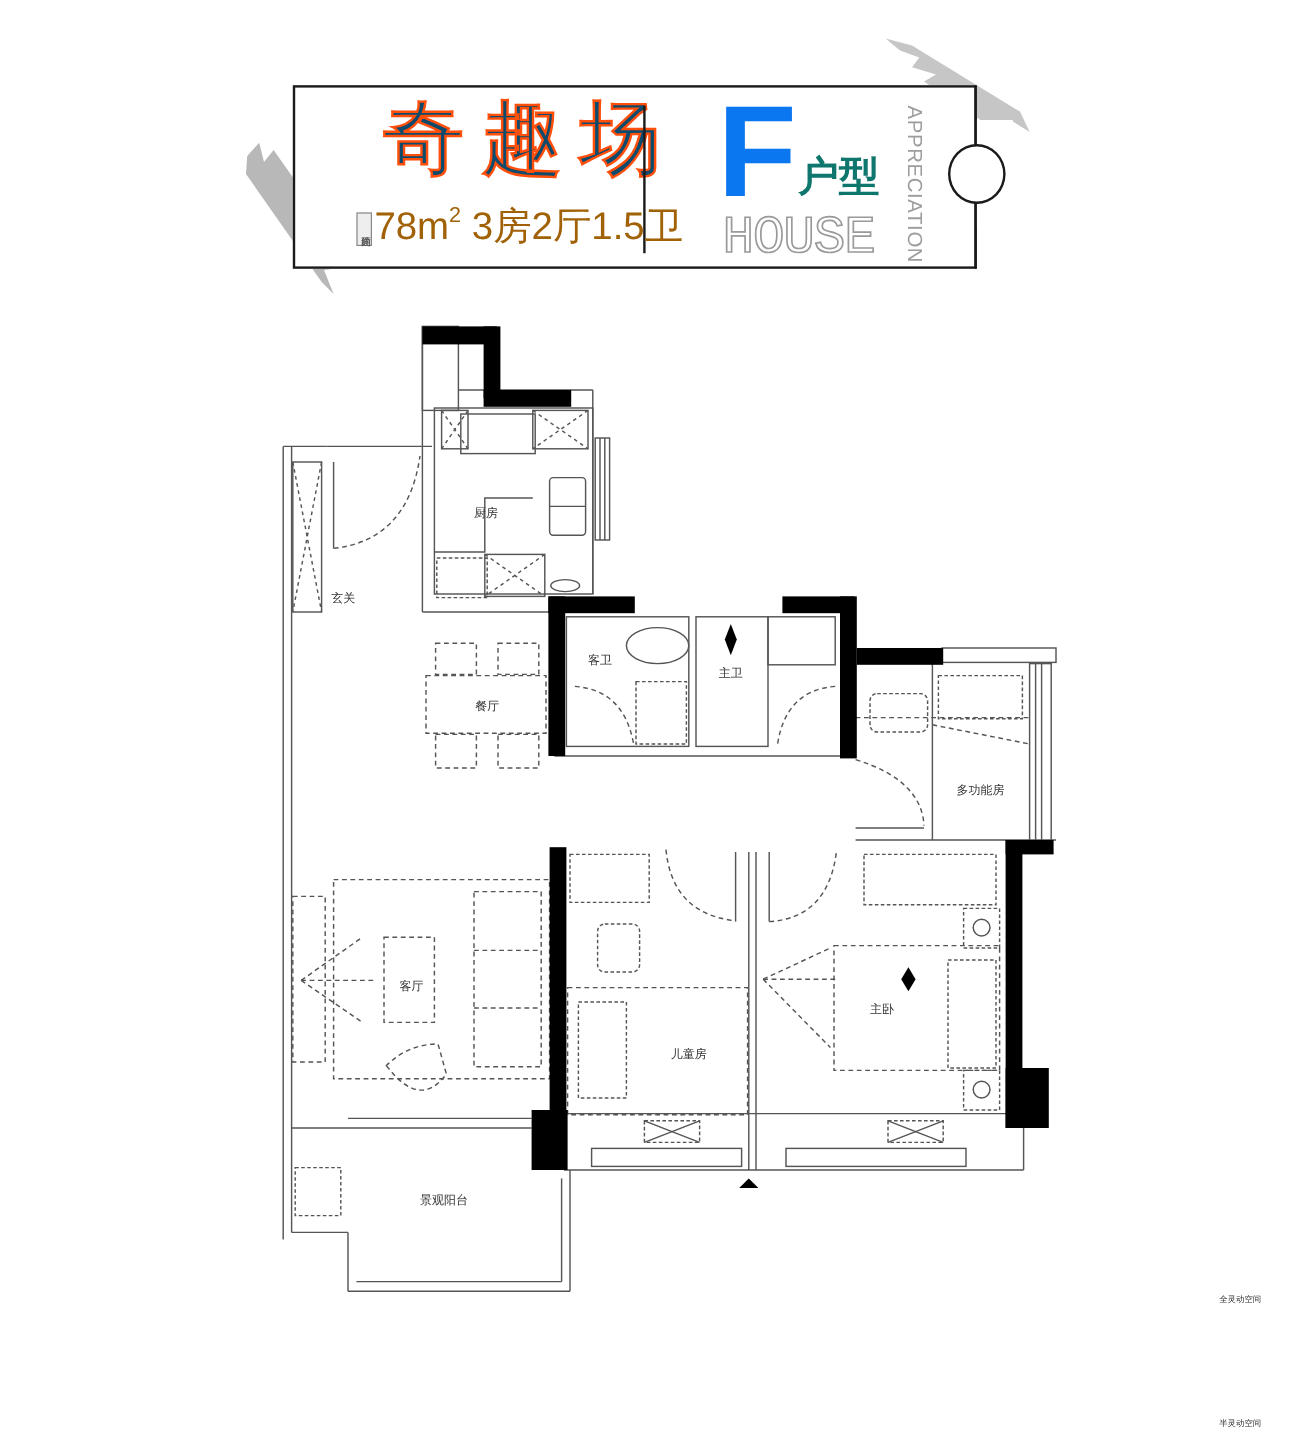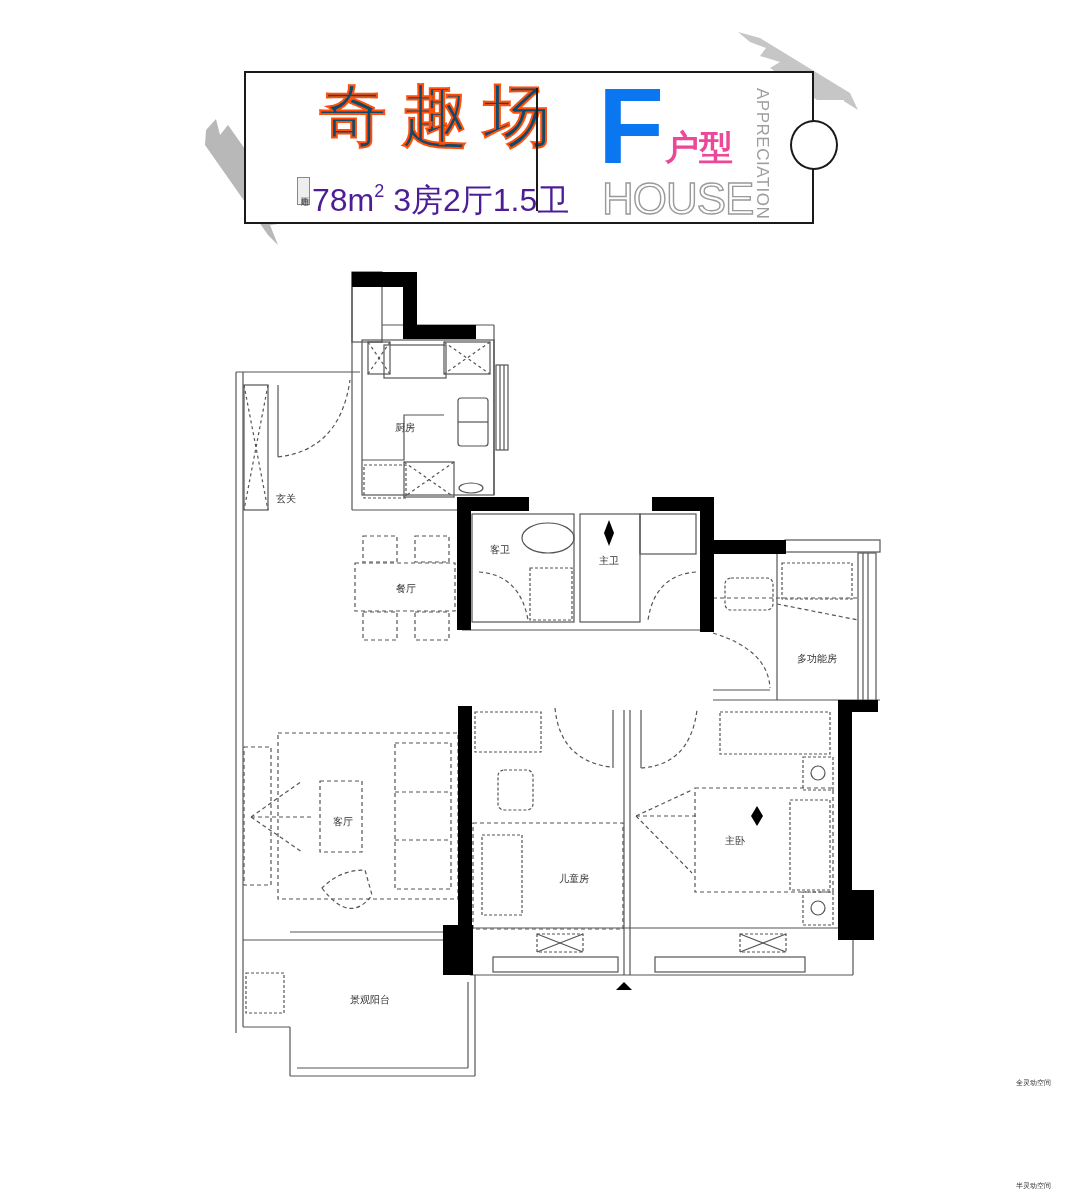--- a/index.html
+++ b/index.html
@@ -4,25 +4,25 @@
 <style>
   html, body { margin: 0; padding: 0; background: #ffffff; }
   body { width: 1079px; height: 1195px; position: relative; overflow: hidden; font-family: "DejaVu Sans", sans-serif; }
   .abs { position: absolute; }
   #header-card { left: 244px; top: 71px; width: 570px; height: 153px; border: 2px solid #1a1a1a; box-sizing: border-box; background: #fff; }
   #notch { left: 790px; top: 120px; width: 48px; height: 50px; border: 2px solid #1a1a1a; border-radius: 50%; background: #fff; box-sizing: border-box; }
   #notch-cover { left: 814px; top: 100px; width: 30px; height: 90px; background: #fff; }
   .brand { left: 298px; top: 82px; font-size: 68px; font-weight: 400; color: #0c4a6e; letter-spacing: 14px; font-family: "DejaVu Sans", sans-serif; line-height: 1; margin-left: 21px; -webkit-text-stroke: 2px #ff4f0a; }
   .divider { left: 536px; top: 88px; width: 2px; height: 123px; background: #1a1a1a; }
   .area-tag { left: 297px; top: 177px; width: 13px; height: 28px; border: 1px solid #888; font-size: 8px; line-height: 9px; color: #555; text-align: center; writing-mode: vertical-rl; box-sizing: border-box; background:#eee; }
-  .area { left: 312px; top: 170px; font-size: 32px; color: #4c1d95; line-height: 1; font-family: "Liberation Sans", sans-serif; margin-top: 12px; }
+  .area { left: 312px; top: 170px; font-size: 32px; color: #a16207; line-height: 1; font-family: "Liberation Sans", sans-serif; }
   .area sup { font-size: 18px; vertical-align: 14px; }
   .big-f { left: 598px; top: 72px; font-size: 108px; font-weight: 900; color: #0a76f0; font-family: "Liberation Sans", sans-serif; line-height: 1; }
-  .type-label { left: 665px; top: 130px; font-size: 34px; font-weight: 900; color: #ec4899; font-family: "DejaVu Sans", sans-serif; line-height: 1; }
-  .house { left: 602px; top: 177px; font-size: 44px; color: #fff; -webkit-text-stroke: 1.4px #9a9a9a; font-family: Liberation Sans, sans-serif; line-height: 1; letter-spacing: -1px; }
+  .type-label { left: 665px; top: 130px; font-size: 34px; font-weight: 900; color: #0f766e; font-family: "DejaVu Sans", sans-serif; line-height: 1; }
+  .house { left: 602px; top: 177px; font-size: 44px; color: #fff; -webkit-text-stroke: 1.4px #9a9a9a; font-family: Liberation Mono, monospace; line-height: 1; letter-spacing: -1px; }
   .appreciation { left: 752px; top: 88px; writing-mode: vertical-rl; font-size: 17px; color: #9d9d9d; font-family: "Liberation Sans", sans-serif; letter-spacing: 0.5px; }
   #plan { left: 0; top: 0; }
   .room { font-size: 10px; fill: #333; font-family: "DejaVu Sans", sans-serif; }
   .legend { right: 28px; font-size: 7px; color: #333; }
 </style>
 </head>
 <body>
 
 <svg class="abs" style="left:200px;top:115px" width="90" height="140" viewBox="0 0 90 140">
   <polygon points="6,15 16,4 20,20 28,10 88,95 78,100 86,108 70,110 78,130 68,120 5,30" fill="#b8b8b8"></polygon>

